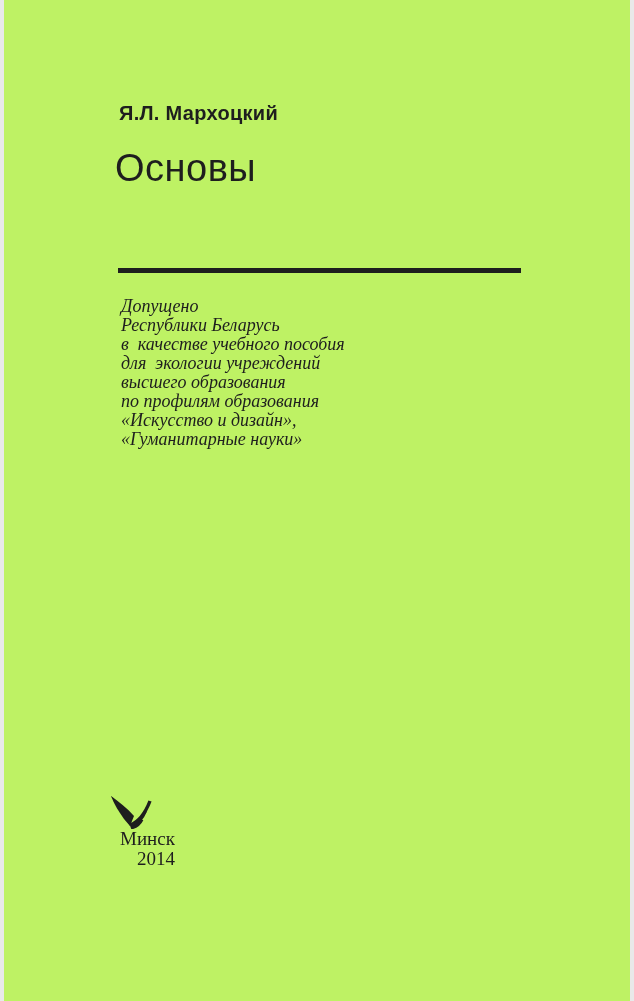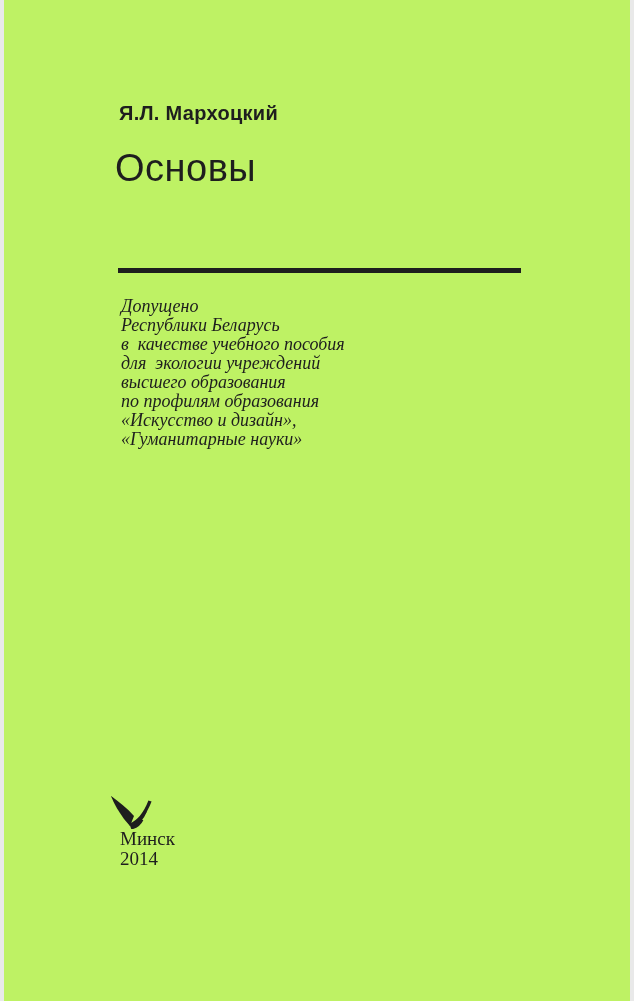--- a/index.html
+++ b/index.html
@@ -63,20 +63,21 @@
     width: 42px;
     height: 34px;
   }
   .imprint {
     position: absolute;
     left: 116px;
     top: 829px;
     font-family: "Liberation Serif", serif;
     font-size: 19px;
     line-height: 20px;
+    text-align: right;
   }
   .imprint .line { white-space: pre-wrap; }
 </style>
 </head>
 <body>
 
 <div class="page">
 
   <div class="author">Я.Л. Мархоцкий</div>
 

